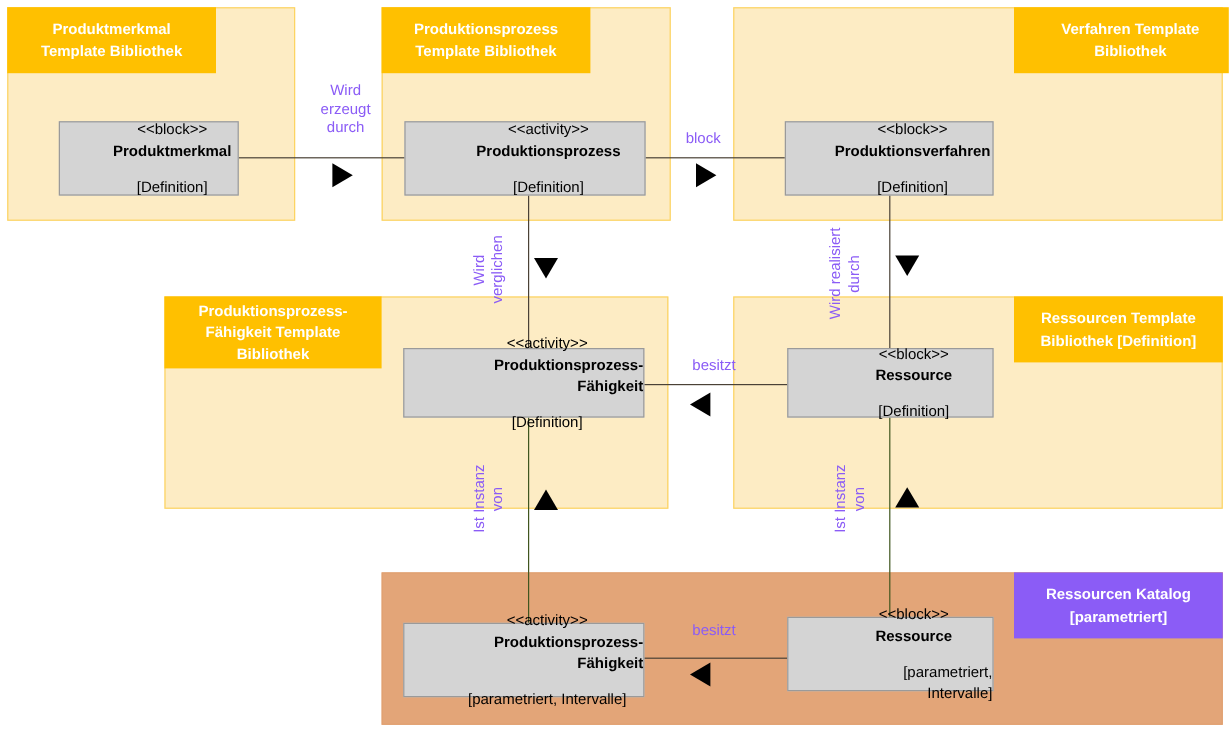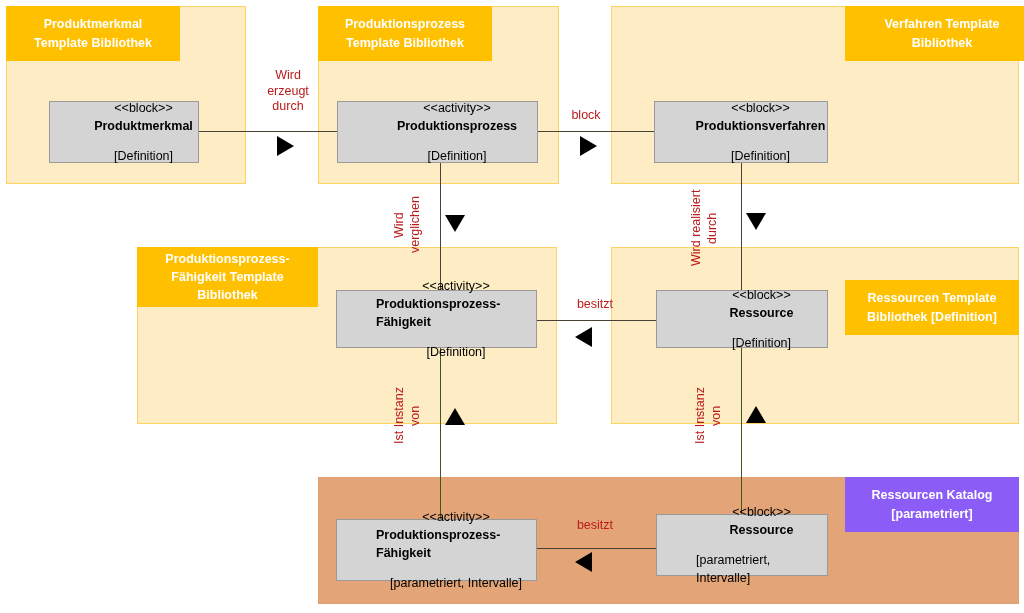--- a/index.html
+++ b/index.html
@@ -45,21 +45,21 @@
     background:#d4d4d4;
     border:1px solid #9a9a9a;
     box-sizing:border-box;
     display:flex;
     flex-direction:column;
     align-items:center;
     justify-content:center;
     color:#000;
     font-size:12.5px;
     line-height:1.45;
-    text-align:left;
+    text-align:right;
     z-index:6;
     padding-left:39px;
   }
   .ebox .stereo{font-weight:400;}
   .ebox .ename{font-weight:700;}
   .ebox .emode{font-weight:400;margin-top:12px;}
 
   
   .conn-h{
     position:absolute;
@@ -77,21 +77,21 @@
 
   .tri{position:absolute;width:0;height:0;z-index:5;}
   .tri-right{border-top:10px solid transparent;border-bottom:10px solid transparent;border-left:17px solid #000;}
   .tri-left{border-top:10px solid transparent;border-bottom:10px solid transparent;border-right:17px solid #000;}
   .tri-down{border-left:10px solid transparent;border-right:10px solid transparent;border-top:17px solid #000;}
   .tri-up{border-left:10px solid transparent;border-right:10px solid transparent;border-bottom:17px solid #000;}
 
   .conn-label{
     position:absolute;
     font-size:12.5px;
-    color:#b91c1c;
+    color:#8b5cf6;
     line-height:1.25;
     text-align:center;
     white-space:pre-line;
     z-index:7;
   }
   .conn-label.vert{
     writing-mode:vertical-rl;
     transform:rotate(180deg);
     text-align:center;
     white-space:pre-line;
@@ -113,21 +113,21 @@
   <div class="pkg" style="left:611px;top:6px;width:408px;height:178px;"></div>
   <div class="pkg-title" style="left: 845px; top: 6px; width: 194px; height: 55px; white-space: pre-line;">Verfahren Template
 Bibliothek</div>
 
   <div class="pkg" style="left:137px;top:247px;width:420px;height:177px;"></div>
   <div class="pkg-title" style="left: 137px; top: 247px; width: 181px; height: 60px; white-space: pre-line;">Produktionsprozess-
 Fähigkeit Template
 Bibliothek</div>
 
   <div class="pkg" style="left:611px;top:247px;width:408px;height:177px;"></div>
-  <div class="pkg-title" style="left: 845px; top: 247px; width: 174px; height: 55px; white-space: pre-line; margin-top: 33px;">Ressourcen Template
+  <div class="pkg-title" style="left: 845px; top: 247px; width: 174px; height: 55px; white-space: pre-line;">Ressourcen Template
 Bibliothek [Definition]</div>
 
   <div class="pkg katalog" style="left:318px;top:477px;width:701px;height:127px;"></div>
   <div class="pkg-title katalog-title" style="left: 845px; top: 477px; width: 174px; height: 55px; white-space: pre-line;">Ressourcen Katalog
 [parametriert]</div>
 
   <div class="conn-h" style="left:198px;top:131px;width:140px;"></div>
   <div class="tri tri-right" style="left:277px;top:136px;"></div>
   <div class="conn-label" style="left: 248px; top: 68px; width: 80px; white-space: pre-line;">Wird
 erzeugt

